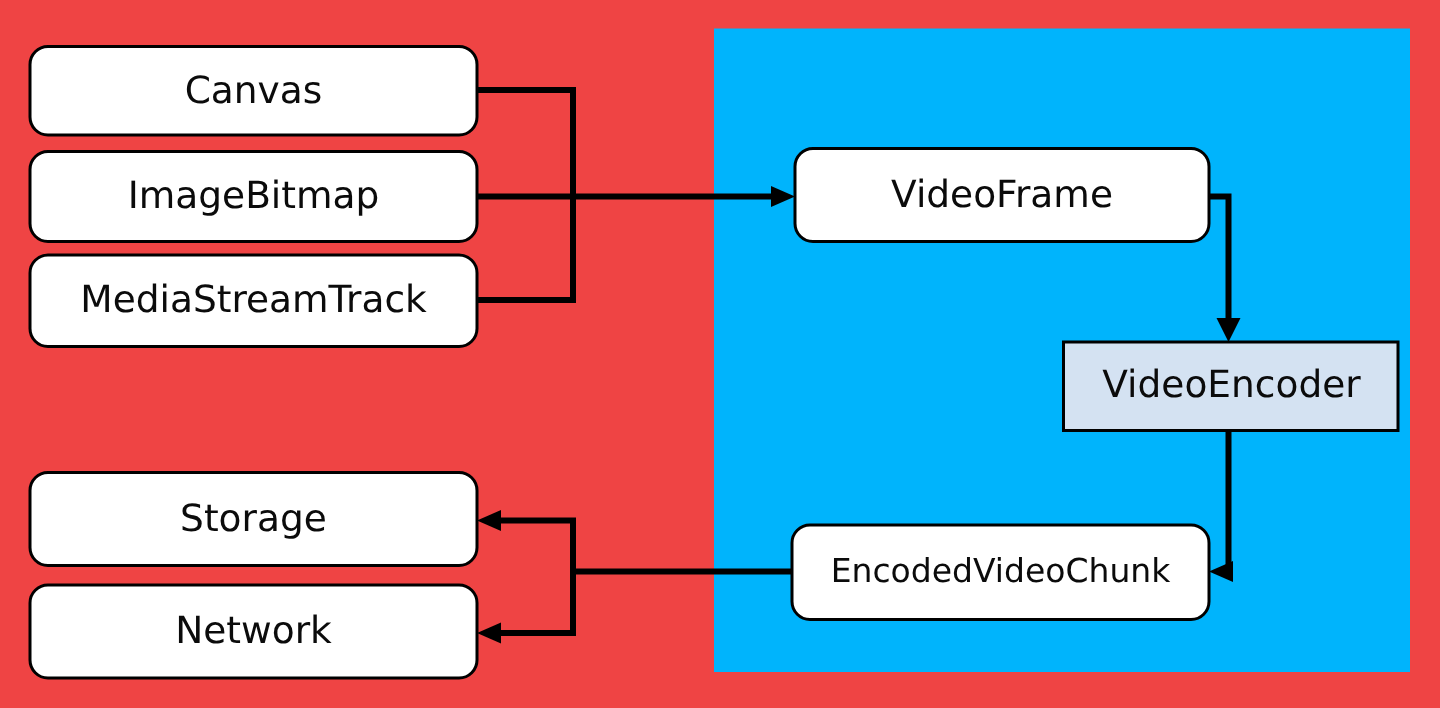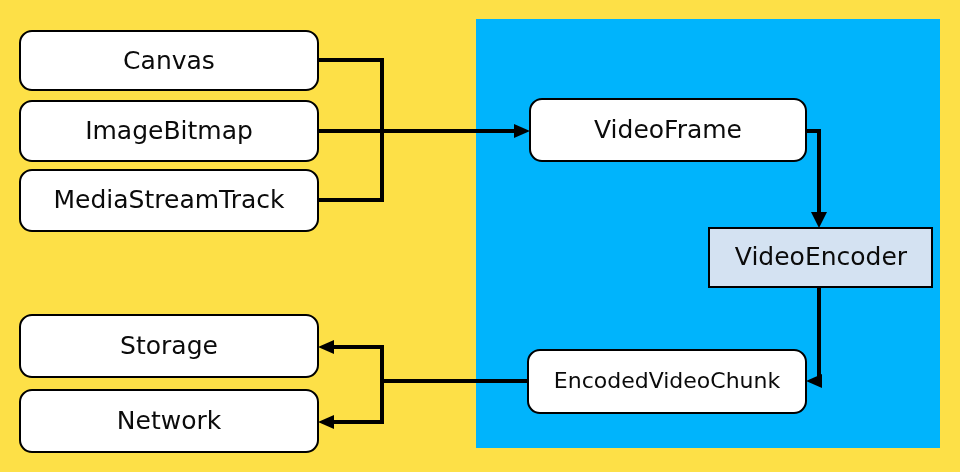--- a/index.html
+++ b/index.html
@@ -9,21 +9,21 @@
   body {
     width: 960px;
     height: 472px;
     overflow: hidden;
     font-family: "DejaVu Sans", sans-serif;
   }
   #diagram-root {
     position: relative;
     width: 960px;
     height: 472px;
-    background: #fde047;
+    background: #ef4444;
   }
   svg.diagram {
     display: block;
     width: 960px;
     height: 472px;
   }
   .node-label {
     font-family: "DejaVu Sans", sans-serif;
     font-size: 25px;
     fill: #0b0b0b;

